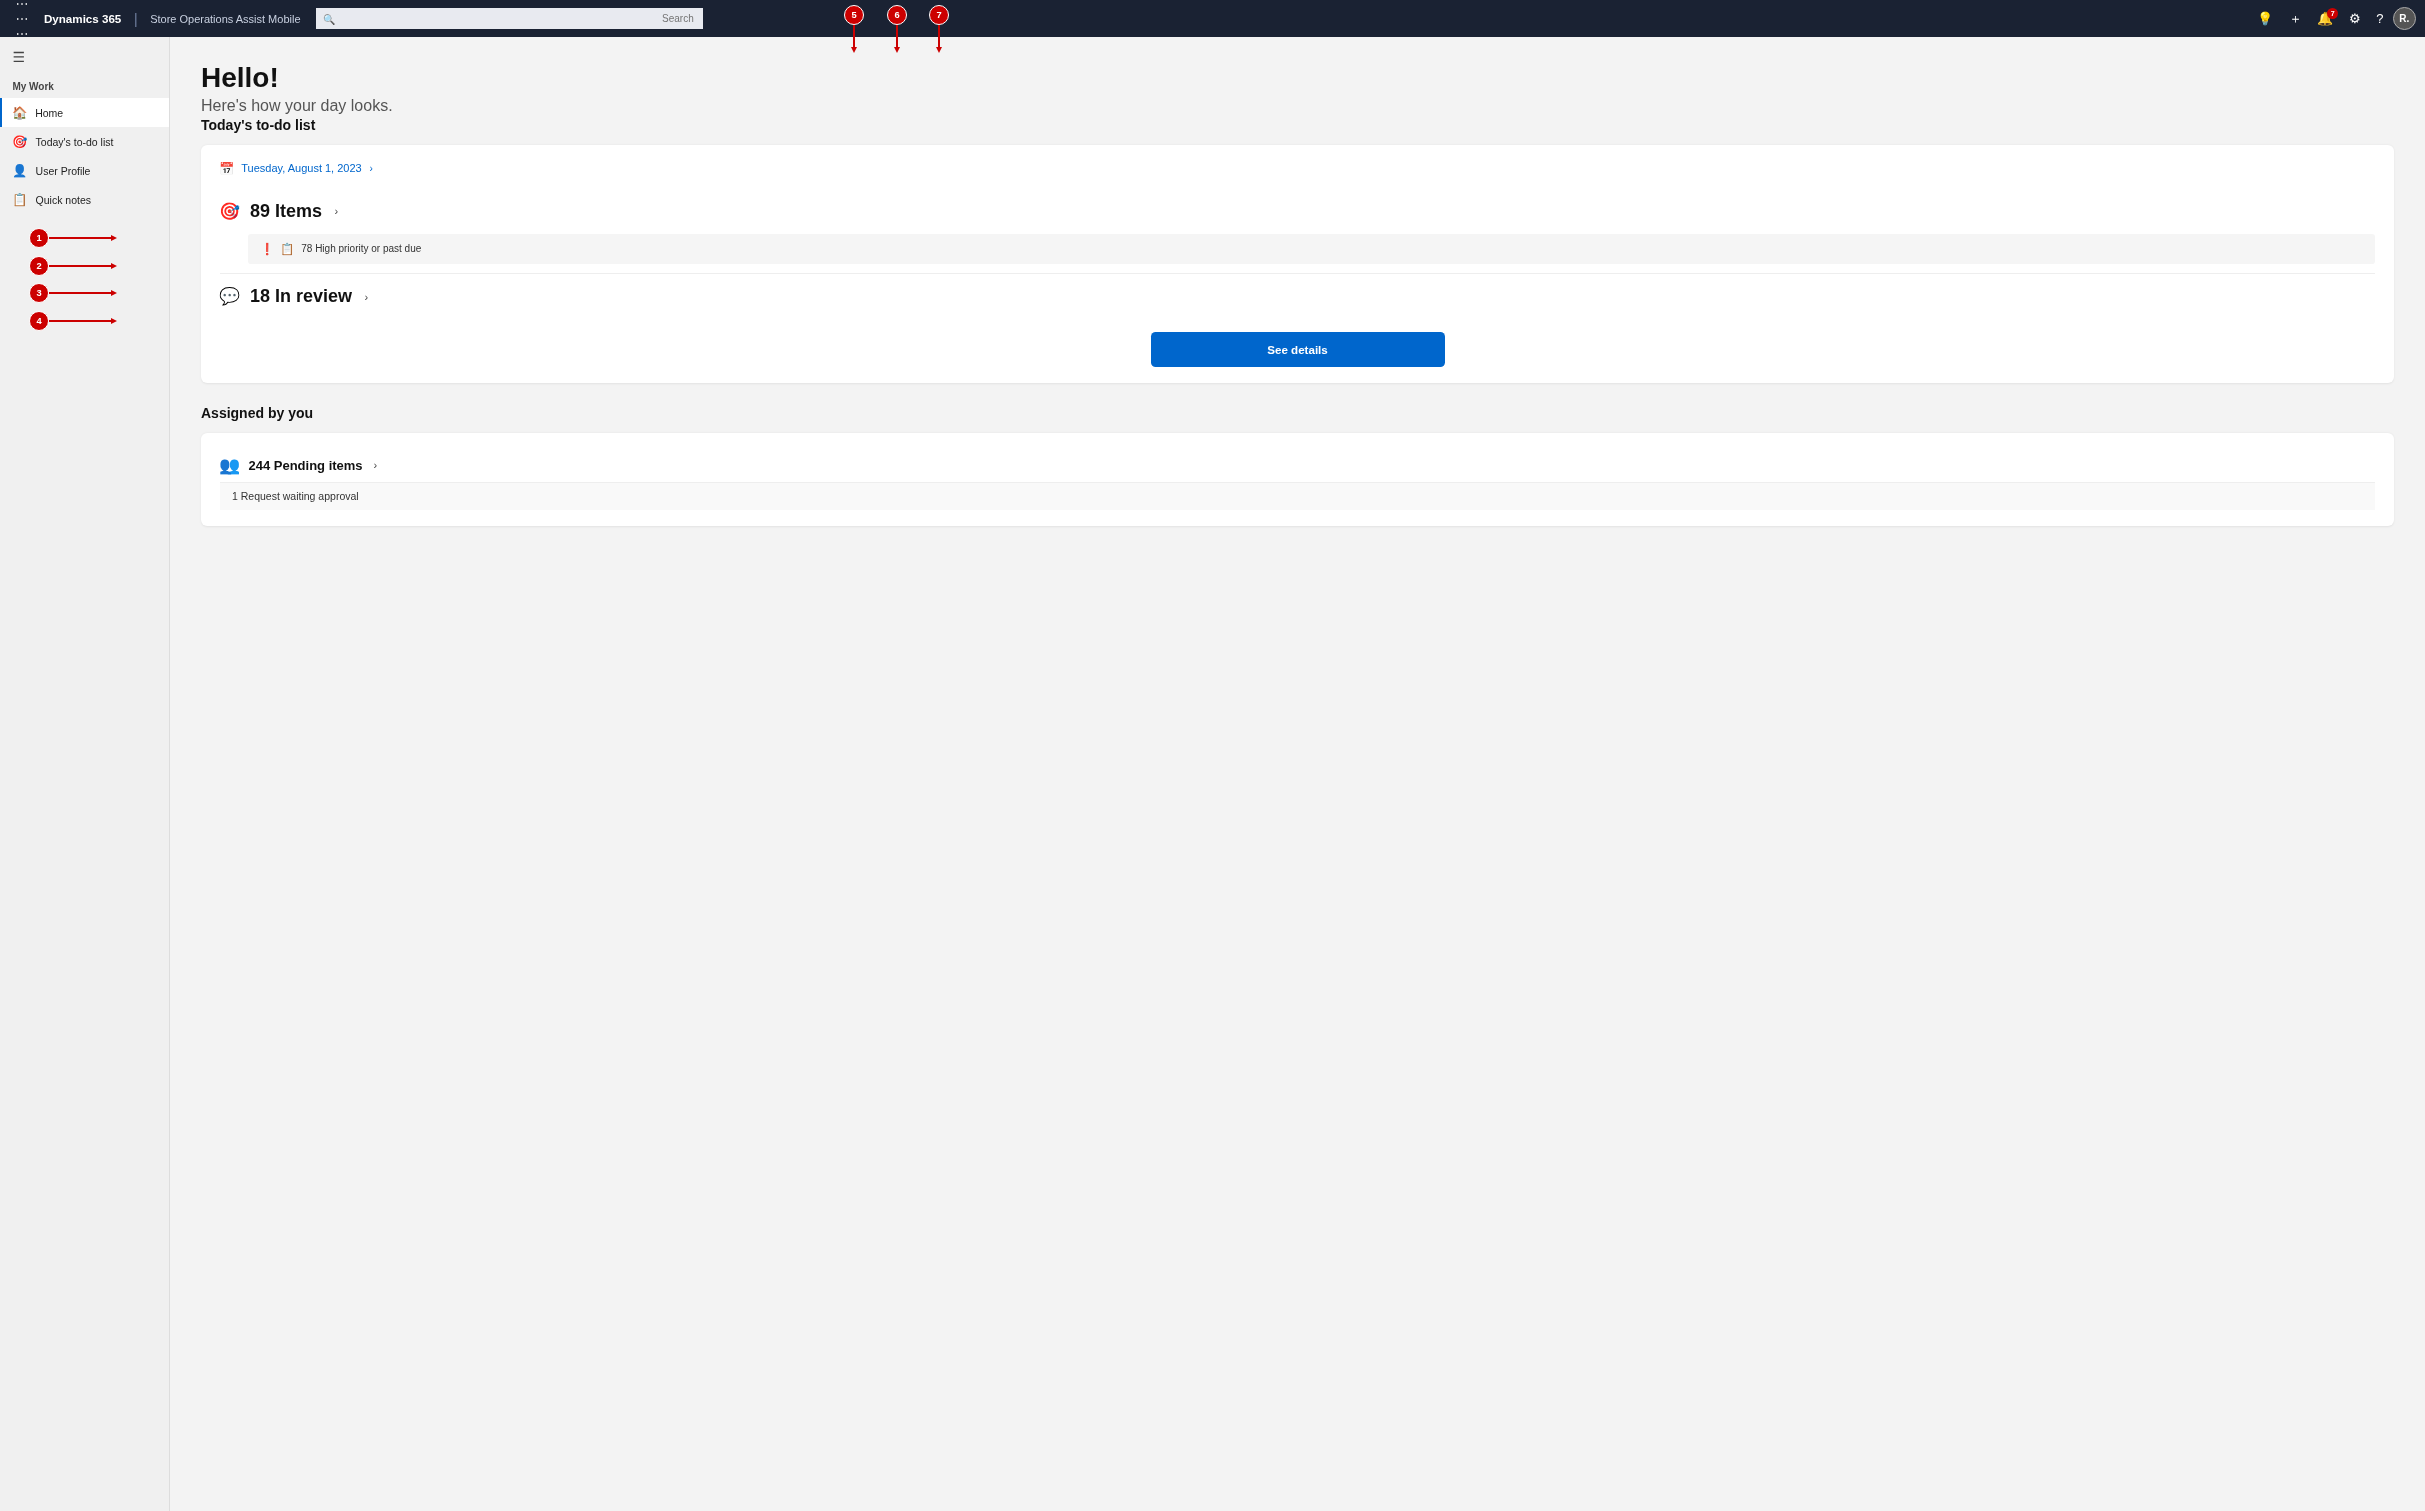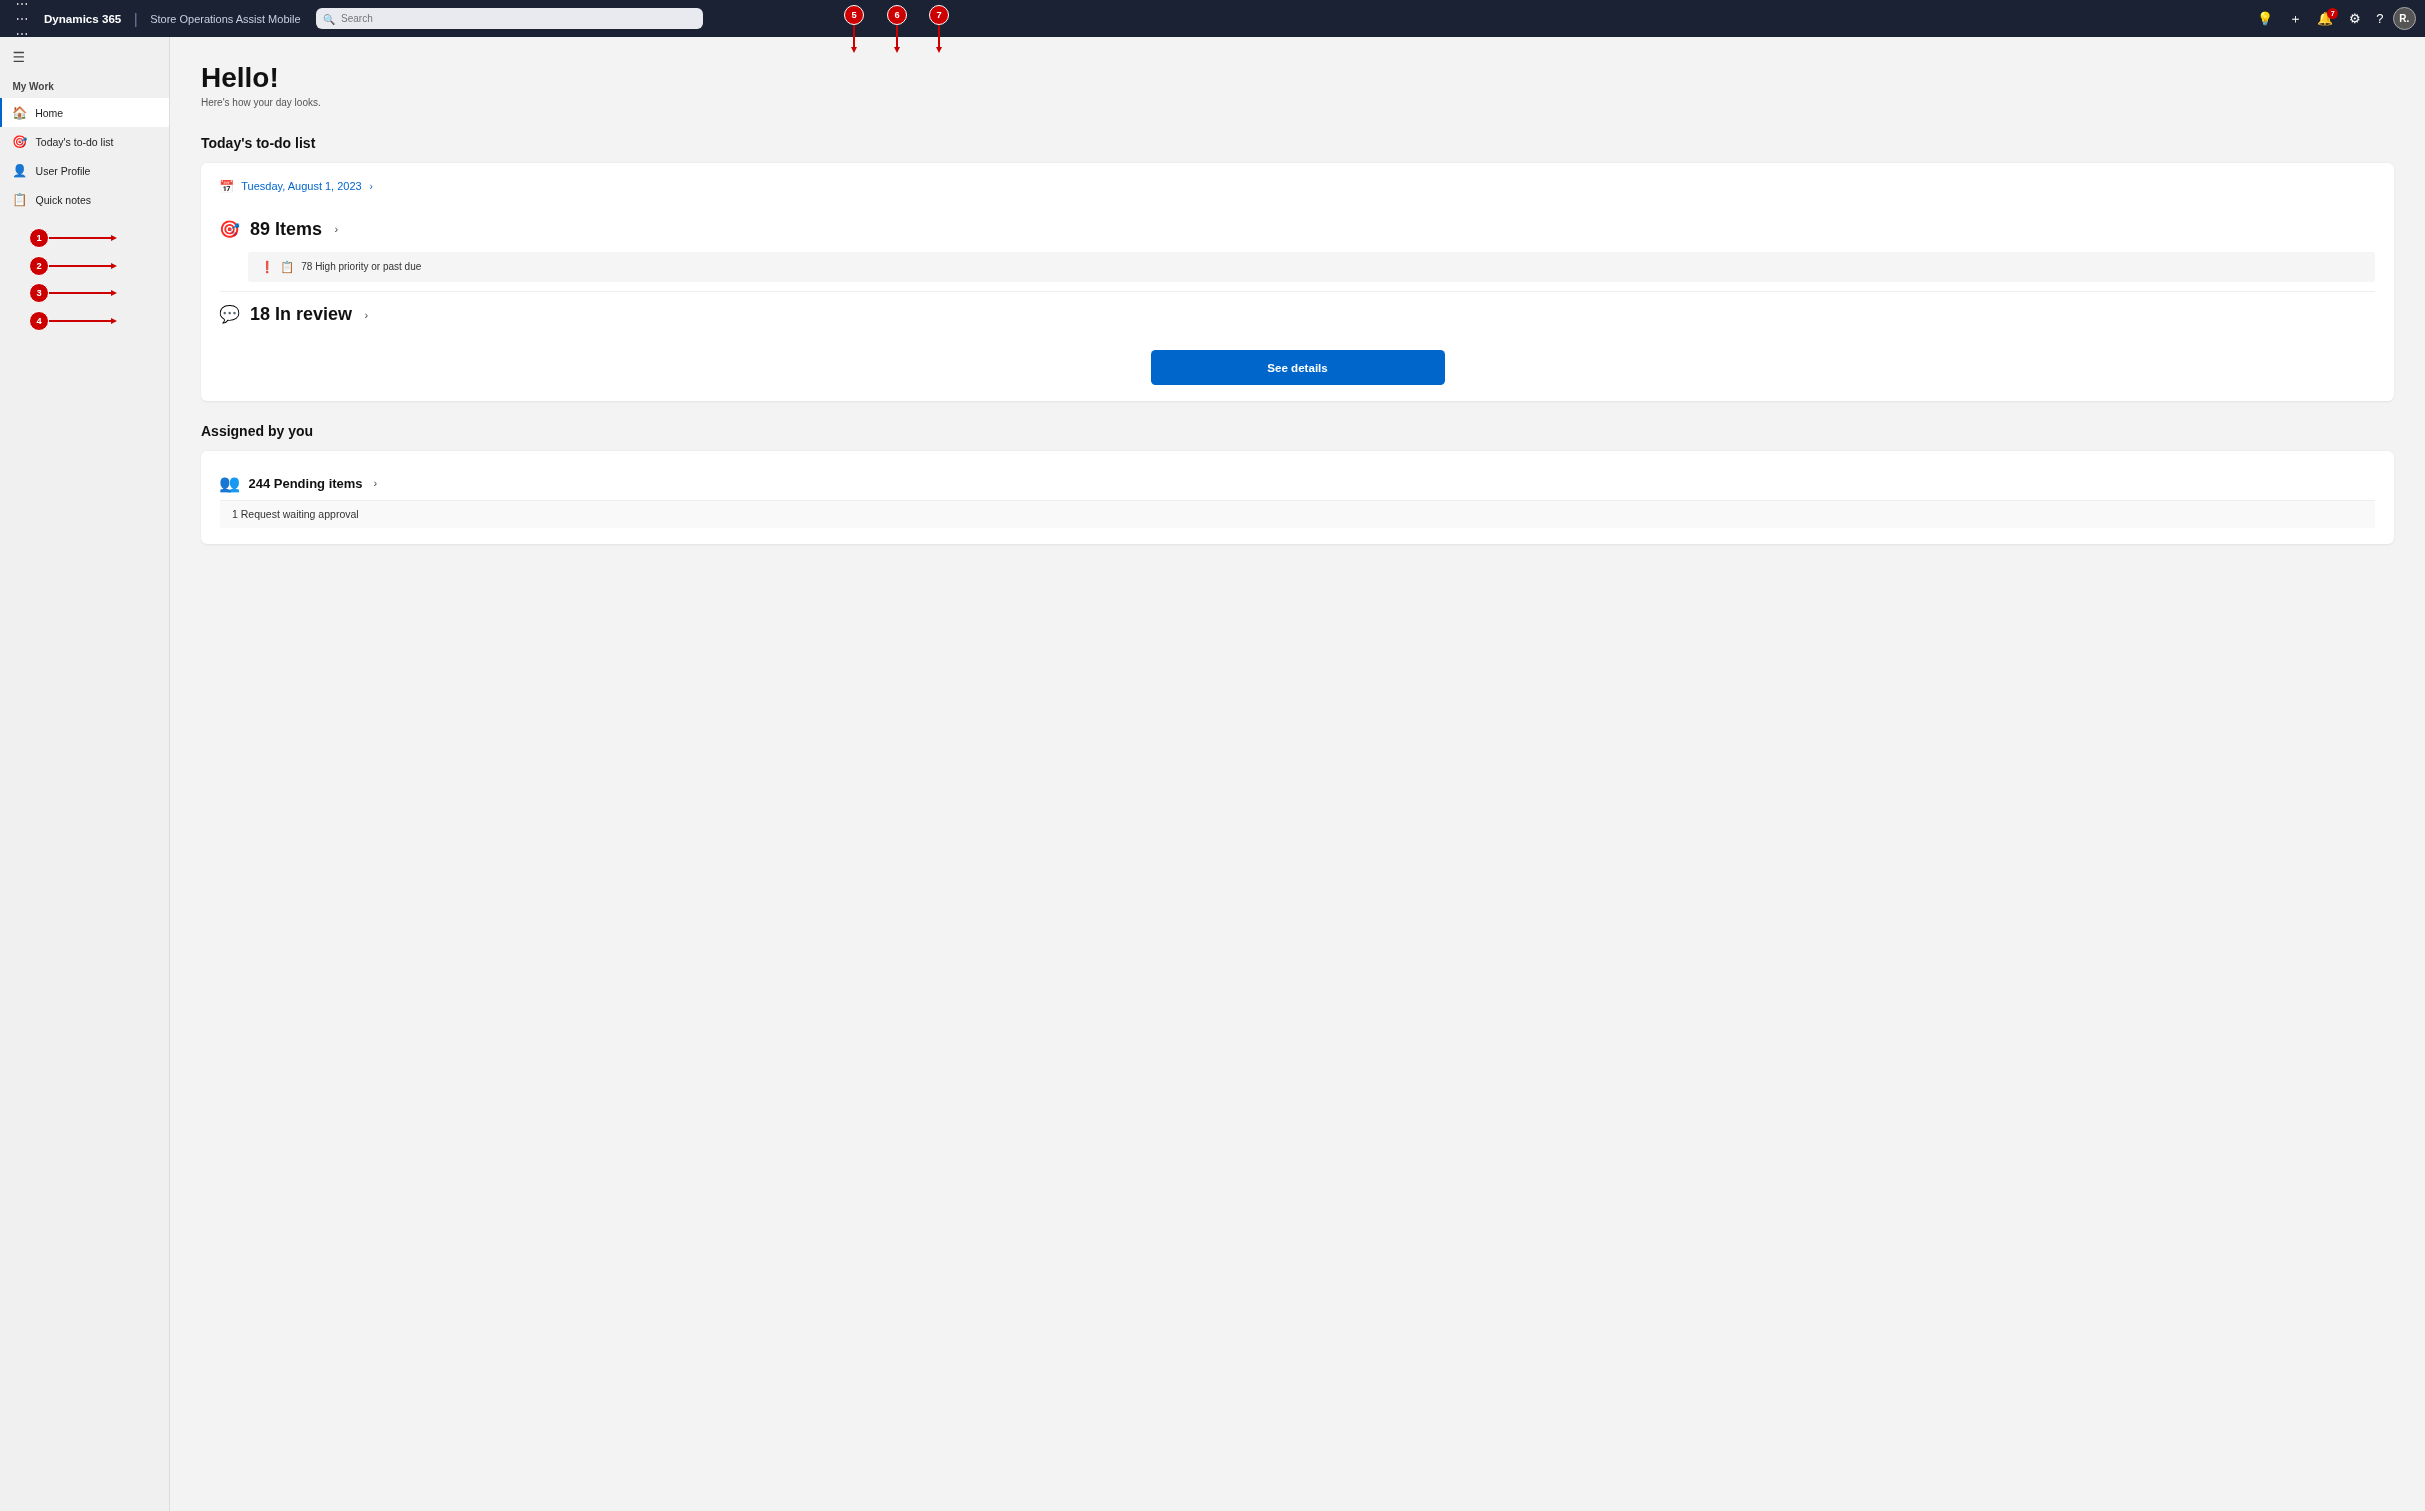--- a/index.html
+++ b/index.html
@@ -42,26 +42,27 @@
       white-space: nowrap;
     }
     .topbar-search {
       flex: 1;
       max-width: 387px;
       margin-left: 6.2px;
     }
     .topbar-search input {
       width: 100%;
       padding: 4.6px 9.3px 4.6px 25px;
-      border-radius: 6px;
+      border-radius: 0;
       border: none;
       background: #e8eaf0;
       font-size: 10px;
       color: #333;
       outline: none;
+      text-align: right;
     }
     .search-wrap {
       position: relative;
     }
     .search-wrap .search-icon-inner {
       position: absolute;
       left: 7px;
       top: 50%;
       transform: translateY(-50%);
       color: #666;
@@ -172,23 +173,23 @@
       padding: 25px 31px;
       background: #f3f3f3;
     }
     .hello-title {
       font-size: 28px;
       font-weight: 600;
       color: #111;
       margin-bottom: 3.1px;
     }
     .hello-subtitle {
-      font-size: 10px;
+      font-size: 16px;
       color: #555;
-      margin-bottom: 27px;
+      margin-bottom: 2px;
     }
 
     
     .section-title {
       font-size: 14px;
       font-weight: 700;
       color: #111;
       margin-bottom: 12.4px;
     }
     .card {

